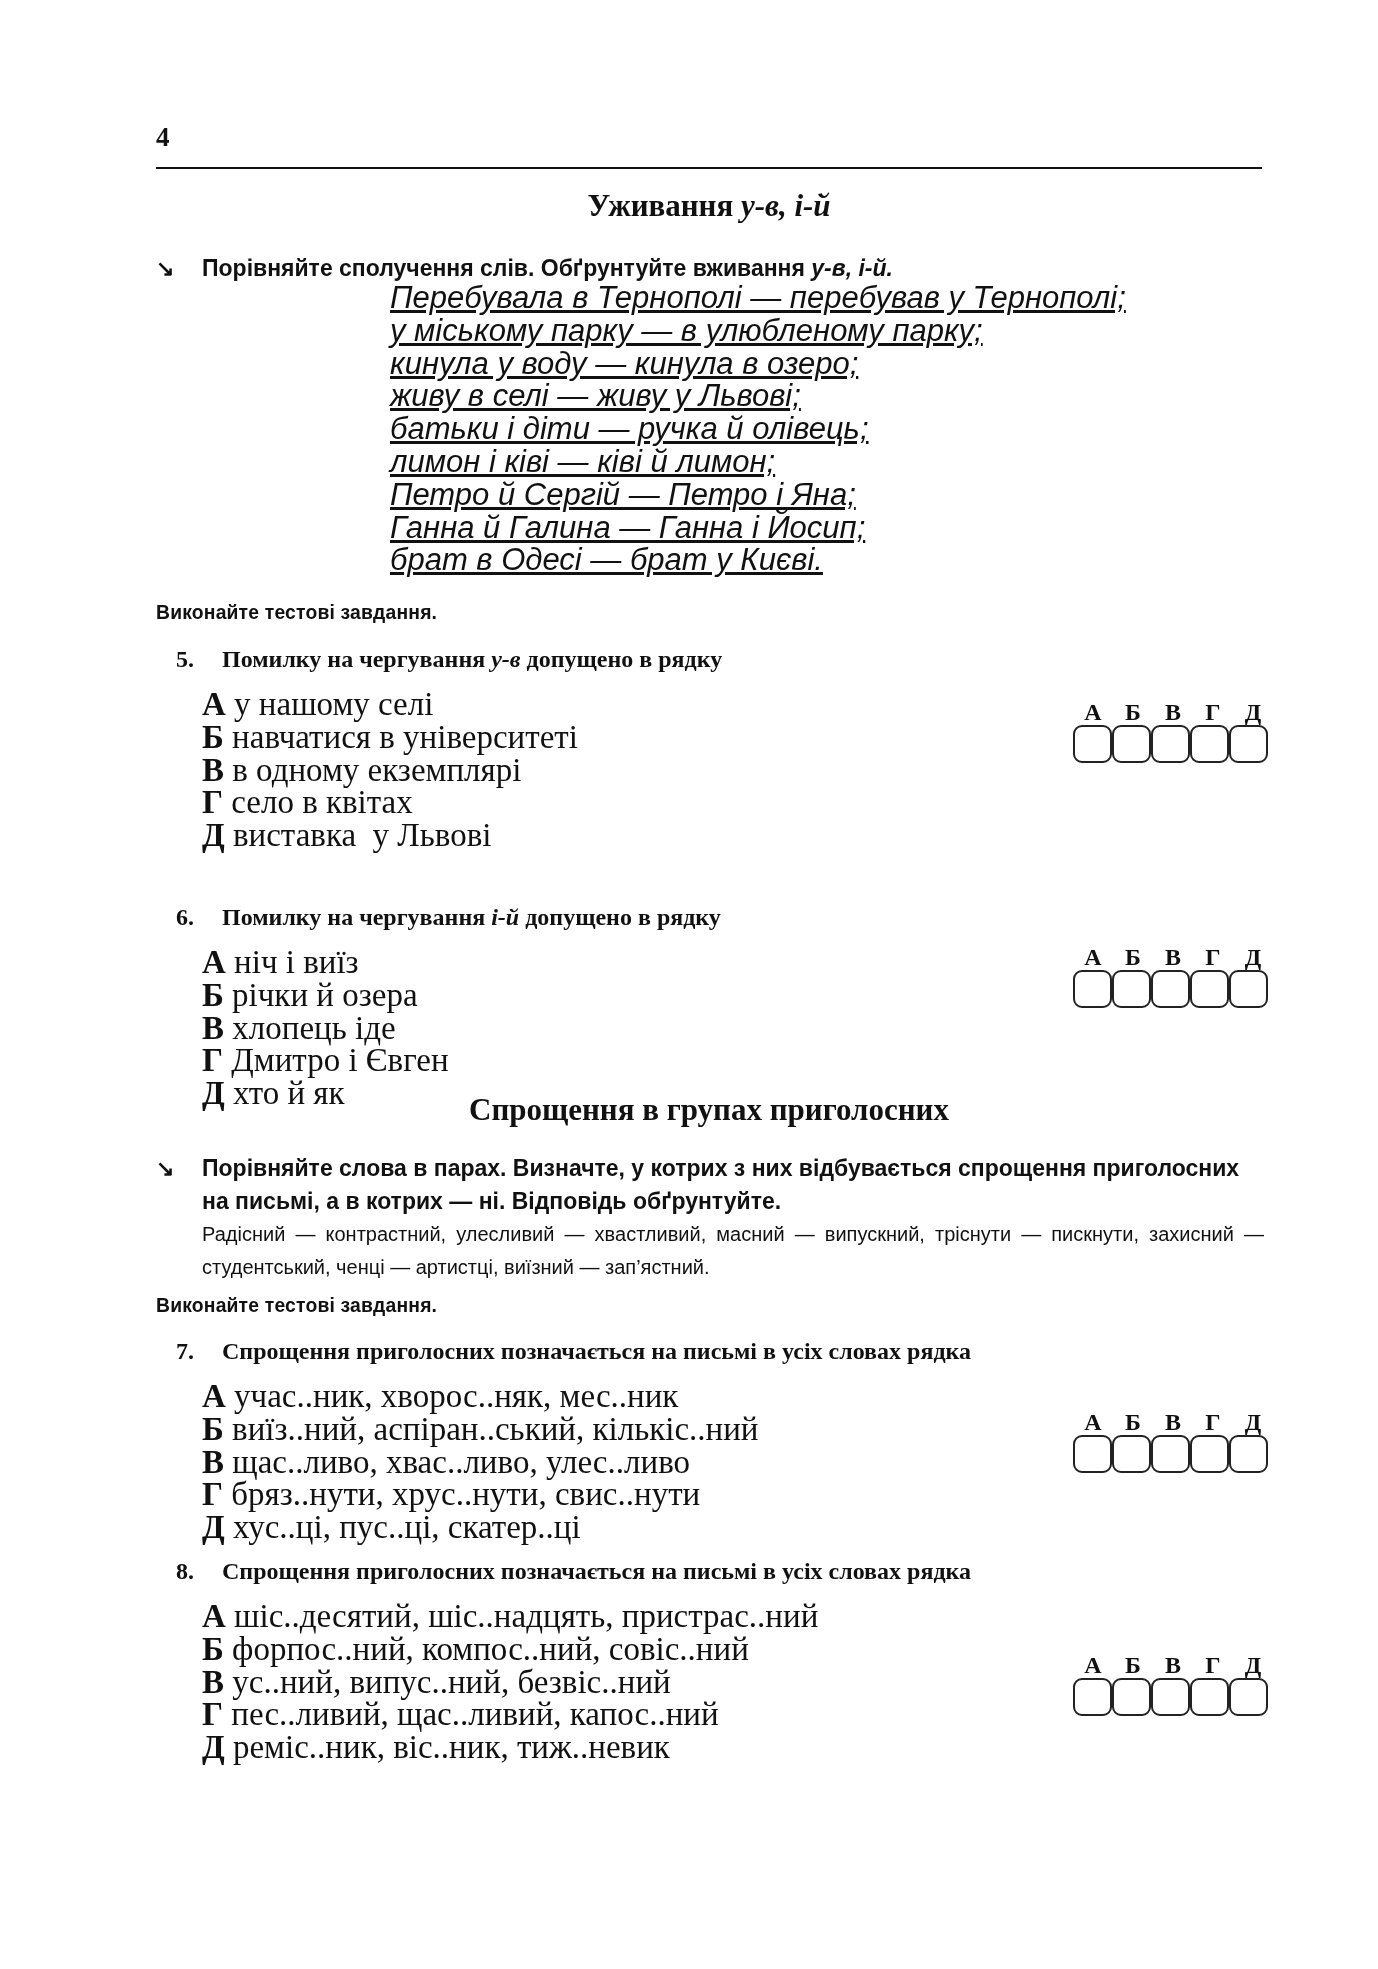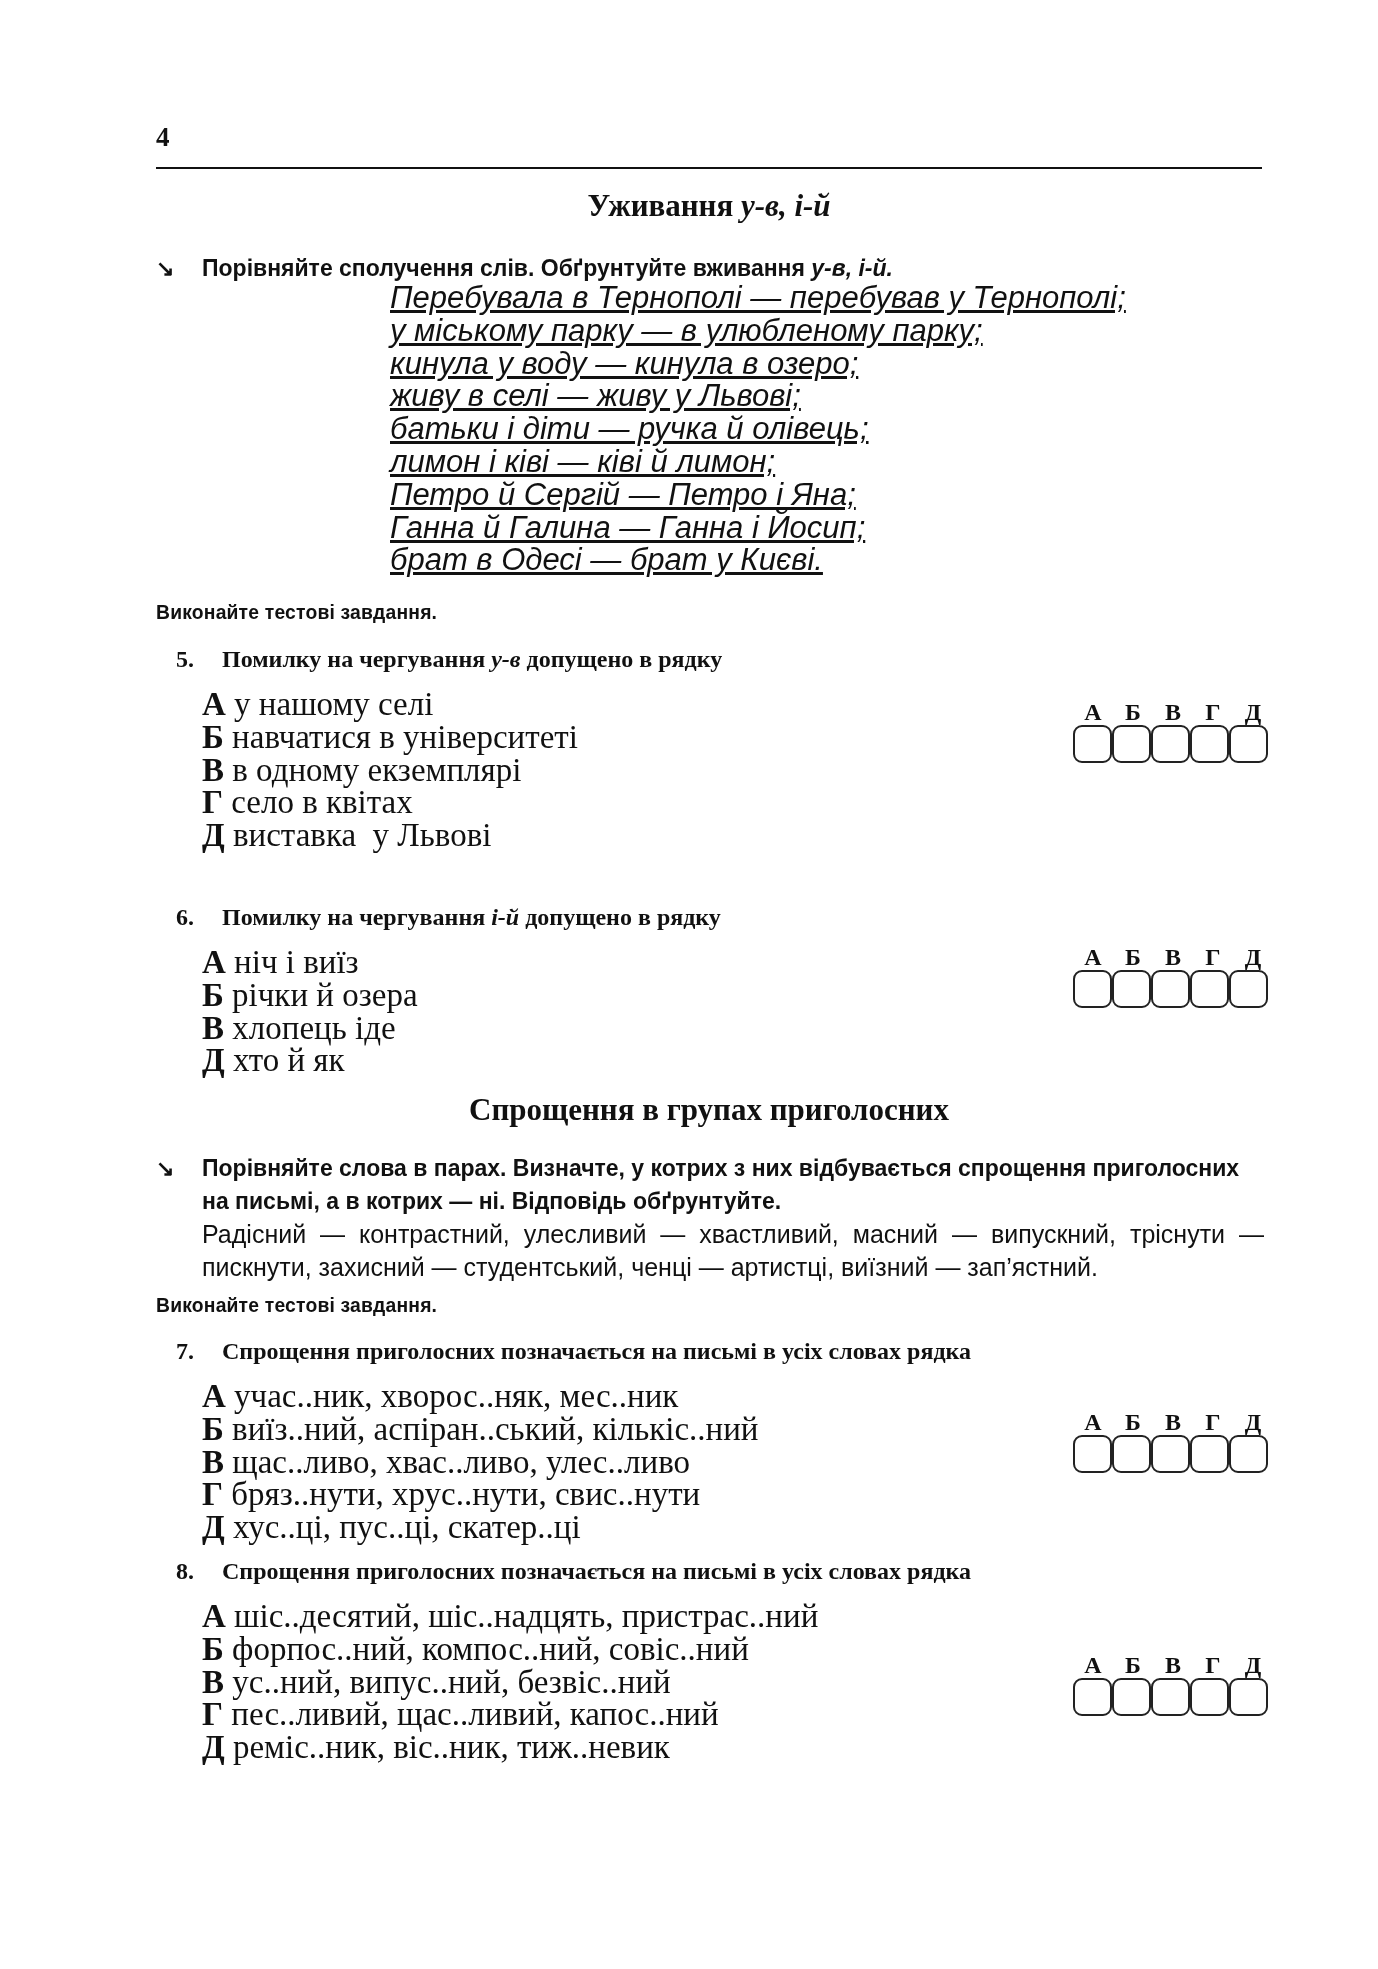--- a/index.html
+++ b/index.html
@@ -8,21 +8,21 @@
   .page-num { position: absolute; left: 156px; top: 122px; font-family: "Liberation Serif", serif; font-weight: bold; font-size: 27px; }
   .rule { position: absolute; left: 156px; top: 167px; width: 1106px; height: 2px; background: #111; }
   .h-title { position: absolute; left: 0; width: 1418px; text-align: center; font-family: "Liberation Serif", serif; font-weight: bold; font-size: 31px; }
   .h-title i { font-style: italic; }
   .task { position: absolute; left: 156px; font-family: "Liberation Sans", sans-serif; font-weight: bold; font-size: 23px; line-height: 33px; }
   .task .arrow { position: absolute; left: 0; top: 0; width: 22px; font-size: 22px; }
   .task .text { position: absolute; left: 46px; width: 1070px; }
   .task i { font-style: italic; }
   .pairs { position: absolute; left: 390px; top: 282px; font-family: "Liberation Sans", sans-serif; font-style: italic; font-size: 31px; line-height: 32.8px; text-decoration: underline; }
   .pairs div { white-space: nowrap; }
-  .words { position: absolute; left: 202px; top: 1218px; width: 1062px; font-family: "Liberation Sans", sans-serif; font-size: 25px; line-height: 33px; text-align: justify; }
+  .words { position: absolute; left: 202px; top: 1218px; width: 1062px; font-family: "Liberation Sans", sans-serif; font-size: 20px; line-height: 33px; text-align: justify; }
   .exec { position: absolute; left: 156px; font-family: "Liberation Sans", sans-serif; font-weight: bold; font-size: 21px; transform: scaleX(0.92); transform-origin: left; letter-spacing: 0.2px; }
   .q { position: absolute; left: 156px; font-family: "Liberation Serif", serif; font-size: 24px; }
   .q .qhead { font-weight: bold; white-space: nowrap; height: 34px; margin-left: 20px; }
   .q .qnum { display: inline-block; width: 46px; }
   .q .qhead i { font-style: italic; }
   .q .opts { margin-left: 46px; margin-top: 8px; }
   .q .opt { height: 32.8px; line-height: 32.8px; white-space: nowrap; font-size: 33px; }
   .q .opt b { font-weight: bold; }
   .grid { position: absolute; left: 1073px; width: 200px; }
   .grid .letters { display: flex; height: 26px; }
@@ -88,20 +88,21 @@
         <div class="box"></div>
     </div>
   </div>
 
   <div class="q" style="top:904px;">
     <div class="qhead"><span class="qnum">6.</span><span>Помилку на чергування </span><i>і-й</i><span> допущено в рядку</span></div>
     <div class="opts">
       <div class="opt"><b>А</b> <span>ніч і виїз</span></div>
       <div class="opt"><b>Б</b> <span>річки й озера</span></div>
       <div class="opt"><b>В</b> <span>хлопець іде</span></div>
+      <div class="opt"><b>Г</b> <span>Дмитро і Євген</span></div>
       <div class="opt"><b>Д</b> <span>хто й як</span></div>
     </div>
   </div>
   <div class="grid" style="top:944px;">
     <div class="letters">
       <span>А</span>
         <span>Б</span>
         <span>В</span>
         <span>Г</span>
         <span>Д</span>

